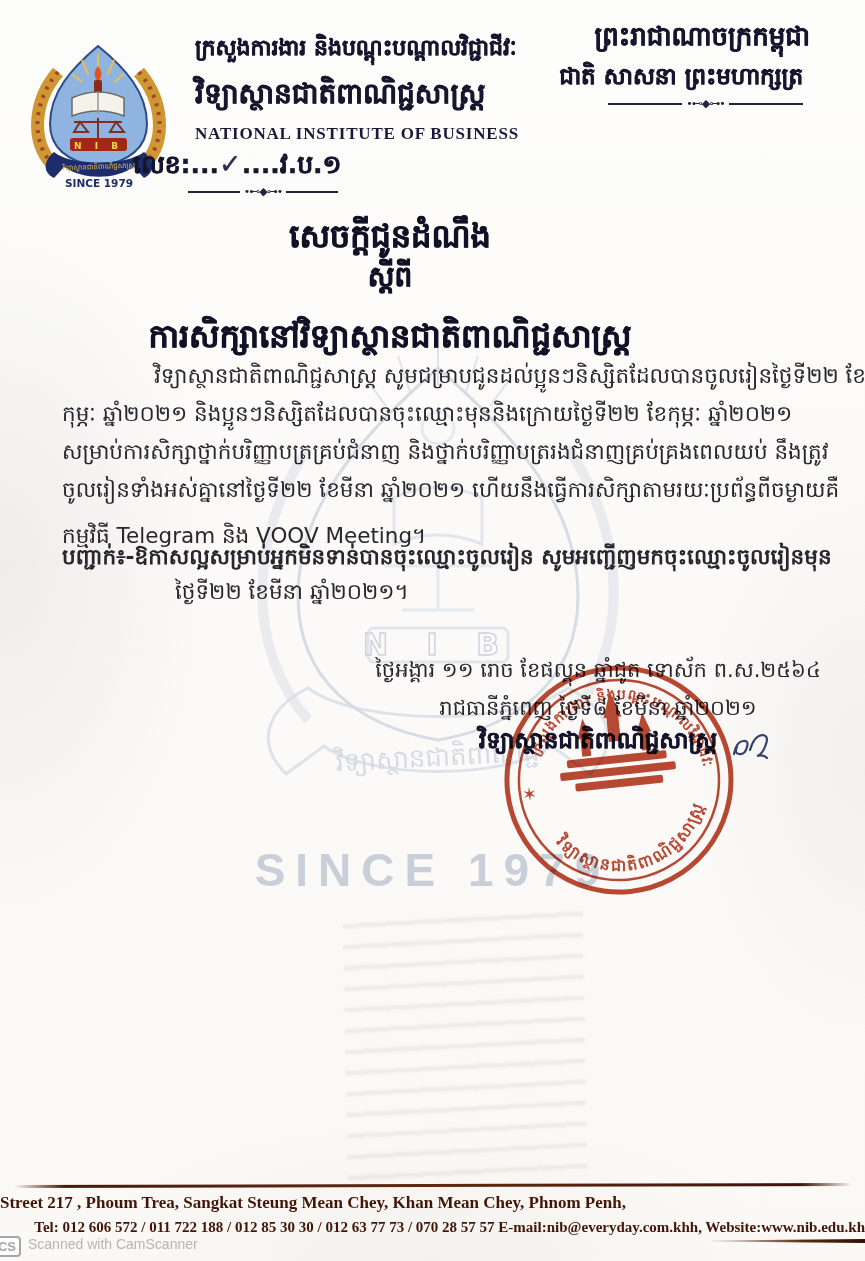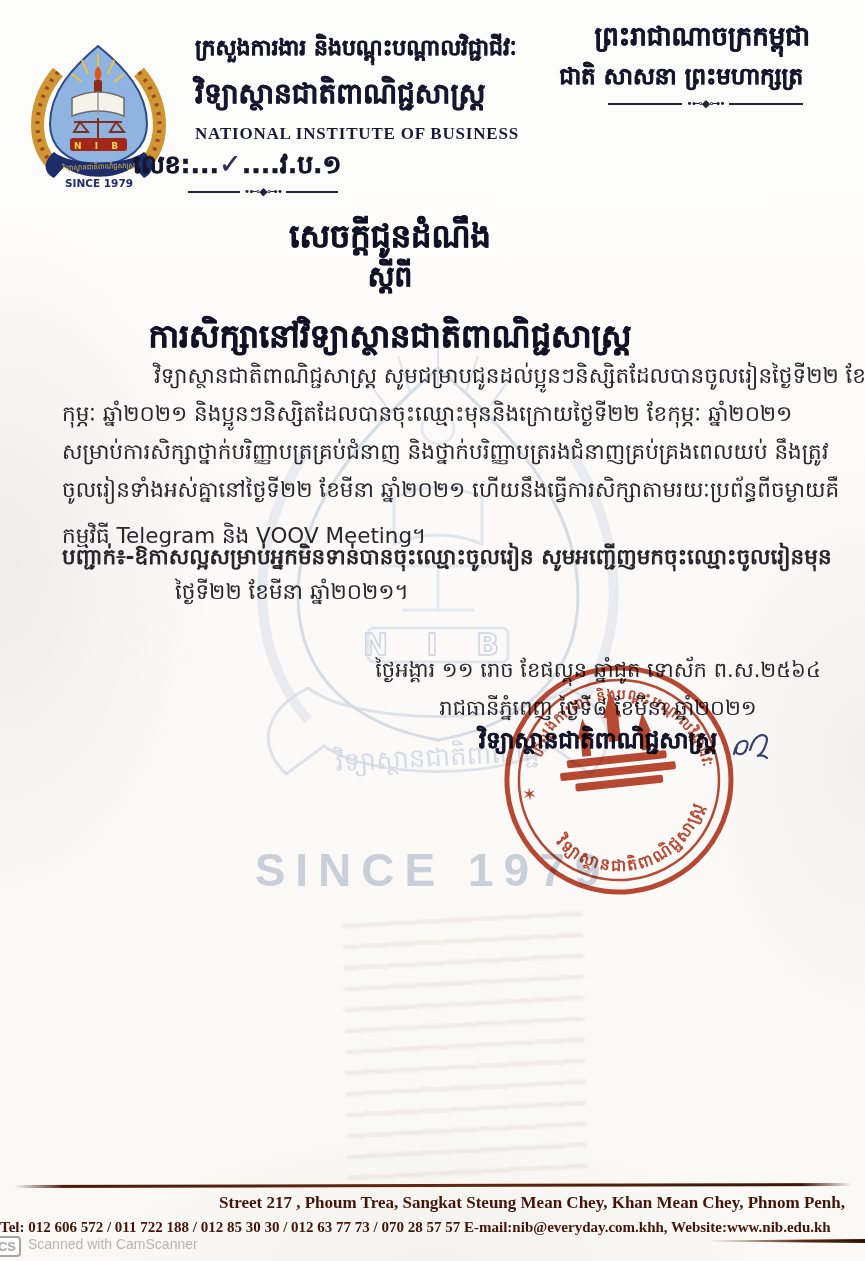--- a/index.html
+++ b/index.html
@@ -63,23 +63,23 @@
   }
 
   
   .rule-top { left:14px; top:1184px; width:838px; height:3px;
     background:linear-gradient(90deg, rgba(60,20,8,0) 0%, #4a1a0a 6%, #62290f 50%, #3c150a 94%, rgba(60,20,8,0) 100%);
     border-radius:2px; transform:rotate(-0.15deg); }
   .rule-bottom { left:712px; top:1239px; width:153px; height:4px;
     background:linear-gradient(90deg, rgba(70,30,10,0.1), #5a2a10 60%, #2e1206);
     clip-path:polygon(0 40%, 100% 0, 100% 100%, 0 60%); }
 
-  .footer-address { left:0; top:1193px; width:845px; text-align:right; font-size:17px;
+  .footer-address { left:0; top:1193px; width:845px; text-align:left; font-size:17px;
     font-family:"Liberation Serif", serif; font-weight:700; color:#431509; }
-  .footer-contacts { left:0; top:1219px; width:865px; text-align:left; font-size:15px;
+  .footer-contacts { left:0; top:1219px; width:865px; text-align:right; font-size:15px;
     font-family:"Liberation Serif", serif; font-weight:700; color:#431509; }
 
   
   .cs-badge { left:-9px; top:1236px; width:30px; height:21px; border:2px solid #a6a6a6;
     border-radius:4px; color:#a6a6a6; font-size:13px; font-weight:700;
     display:flex; align-items:center; justify-content:flex-end; padding-right:3px;
     background:#fff; font-family:"Liberation Sans", sans-serif; }
   .cs-text { left:28px; top:1236px; font-size:14px; color:#b5b5b5;
     font-family:"Liberation Sans", sans-serif; }
 </style>

